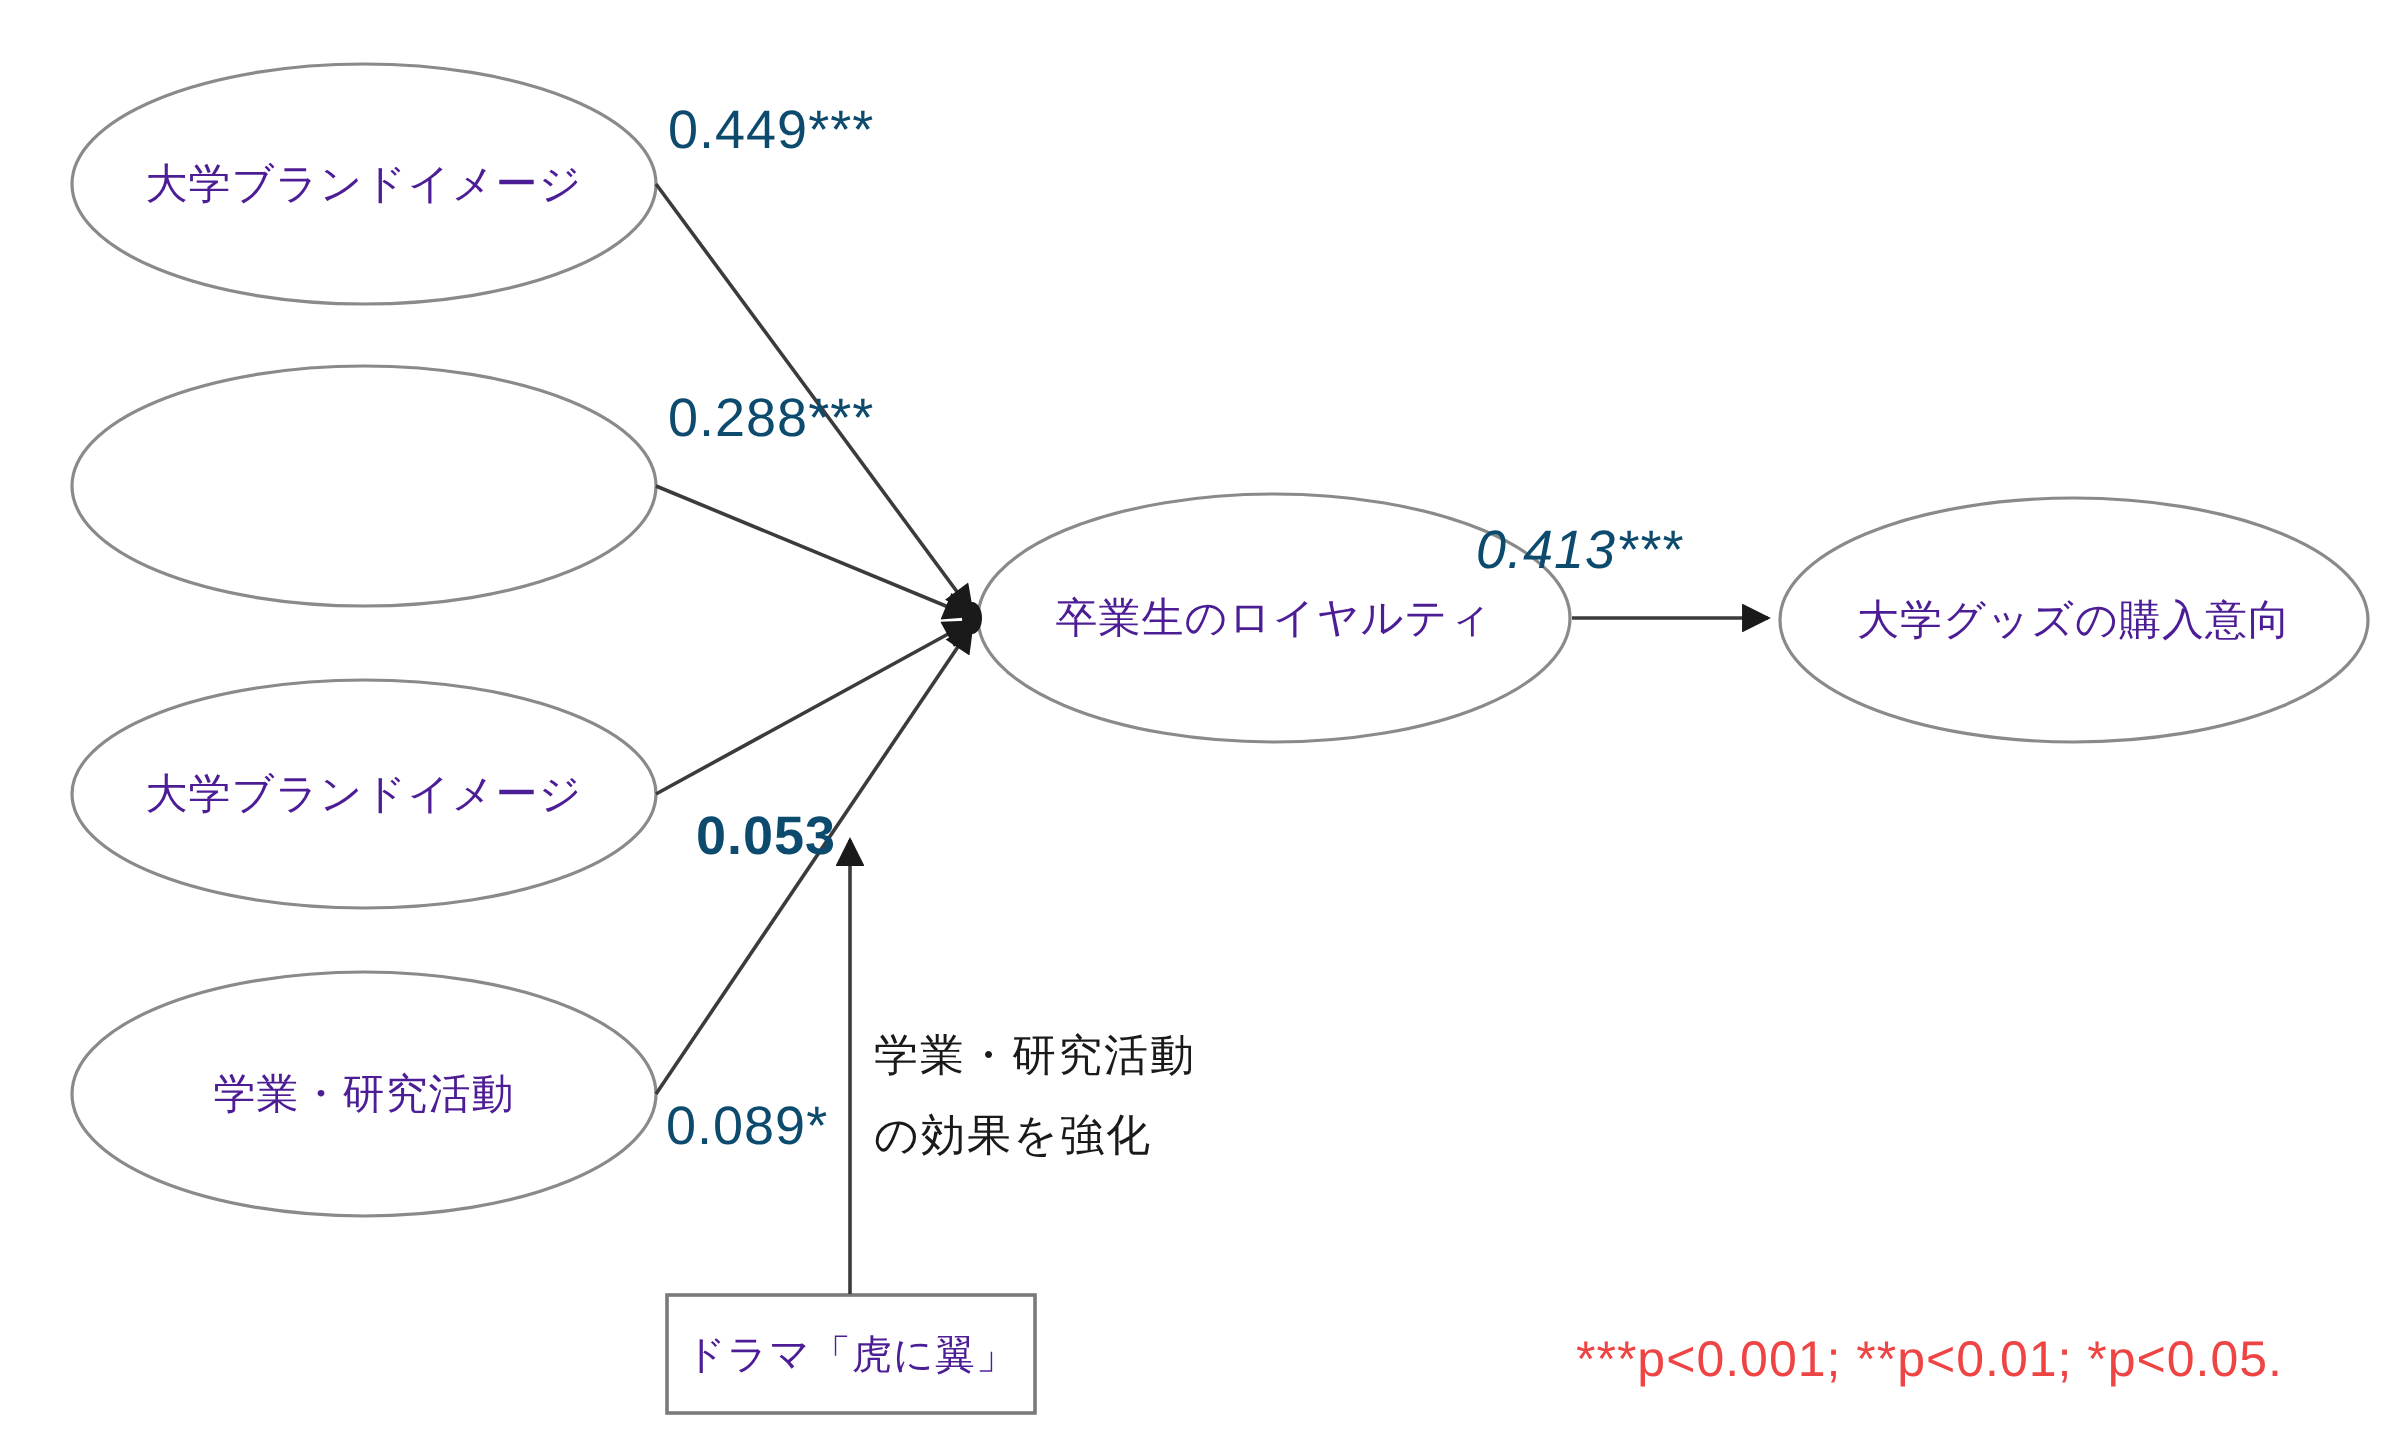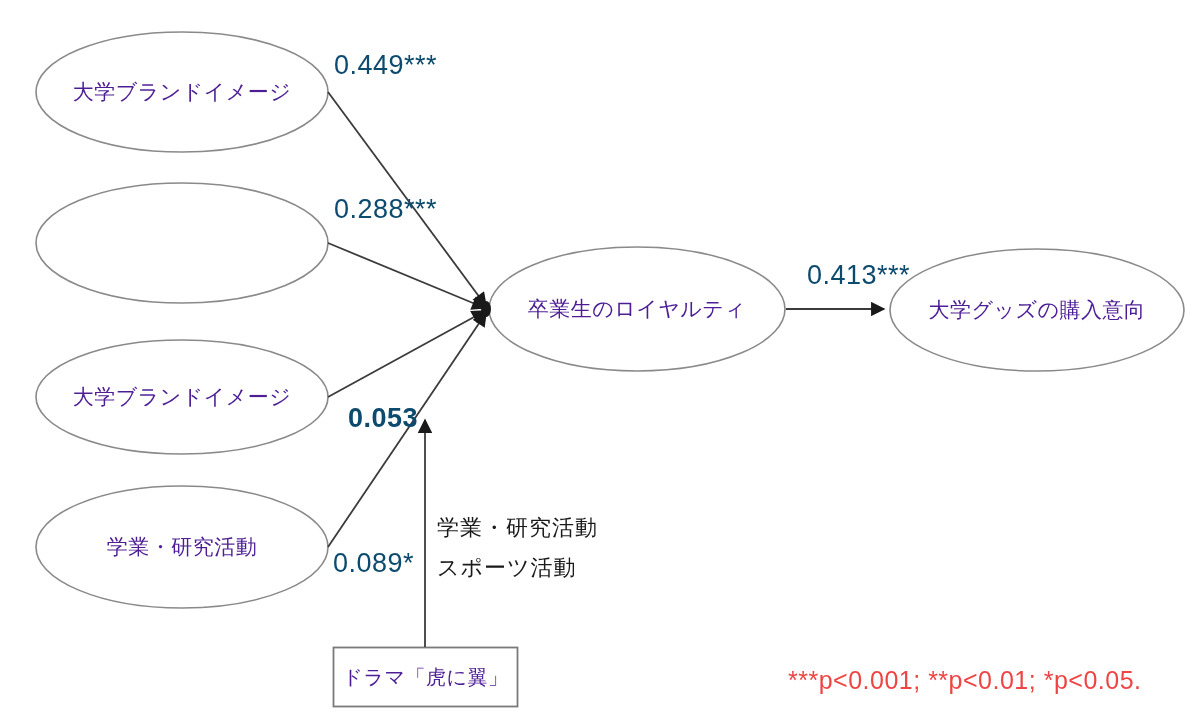--- a/index.html
+++ b/index.html
@@ -90,22 +90,22 @@
   <div class="node-label" style="left:36px; top:340px; width:292px; height:114px;">大学ブランドイメージ</div>
   <div class="node-label" style="left:36px; top:486px; width:292px; height:122px;">学業・研究活動</div>
   <div class="node-label" style="left:489px; top:247px; width:296px; height:124px;">卒業生のロイヤルティ</div>
   <div class="node-label" style="left:333px; top:647px; width:185px; height:60px; font-size:20px;">ドラマ「虎に翼」</div>
   <div class="node-label" style="left:890px; top:249px; width:294px; height:122px;">大学グッズの購入意向</div>
 
   <div class="coef" style="left:334px; top:50px;">0.449***</div>
   <div class="coef" style="left:334px; top:194px;">0.288***</div>
   <div class="coef" style="left:348px; top:403px;font-weight:bold;">0.053</div>
   <div class="coef" style="left:333px; top:548px;">0.089*</div>
-  <div class="coef" style="left:807px; top:260px;">0.413***</div>
+  <div class="coef" style="left:738px; top:260px;font-style:italic;">0.413***</div>
 
   <div class="mod-label" style="left:437px; top:508px;">
     <div>学業・研究活動</div>
-    <div>スポーツ活動</div>
+    <div>の効果を強化</div>
   </div>
 
   <div class="footnote" style="left:788px; top:666px;">***p&lt;0.001; **p&lt;0.01; *p&lt;0.05.</div>
 
 </div>
 
 </body></html>

